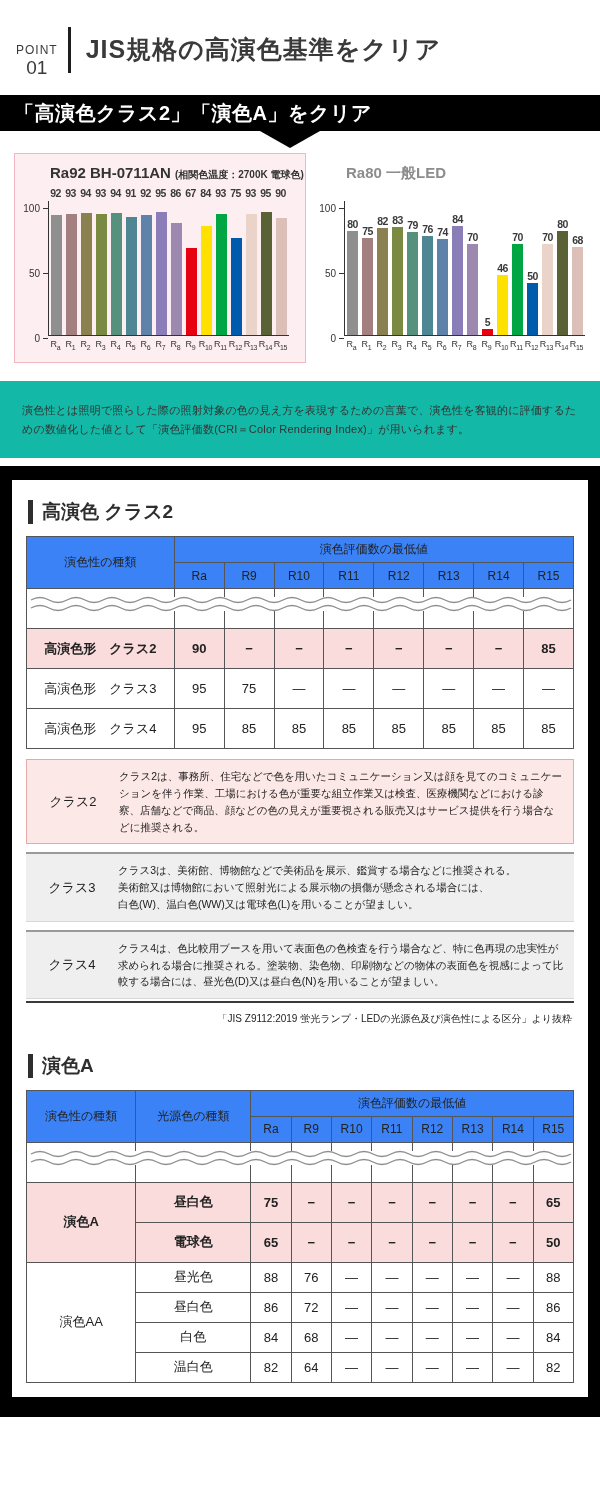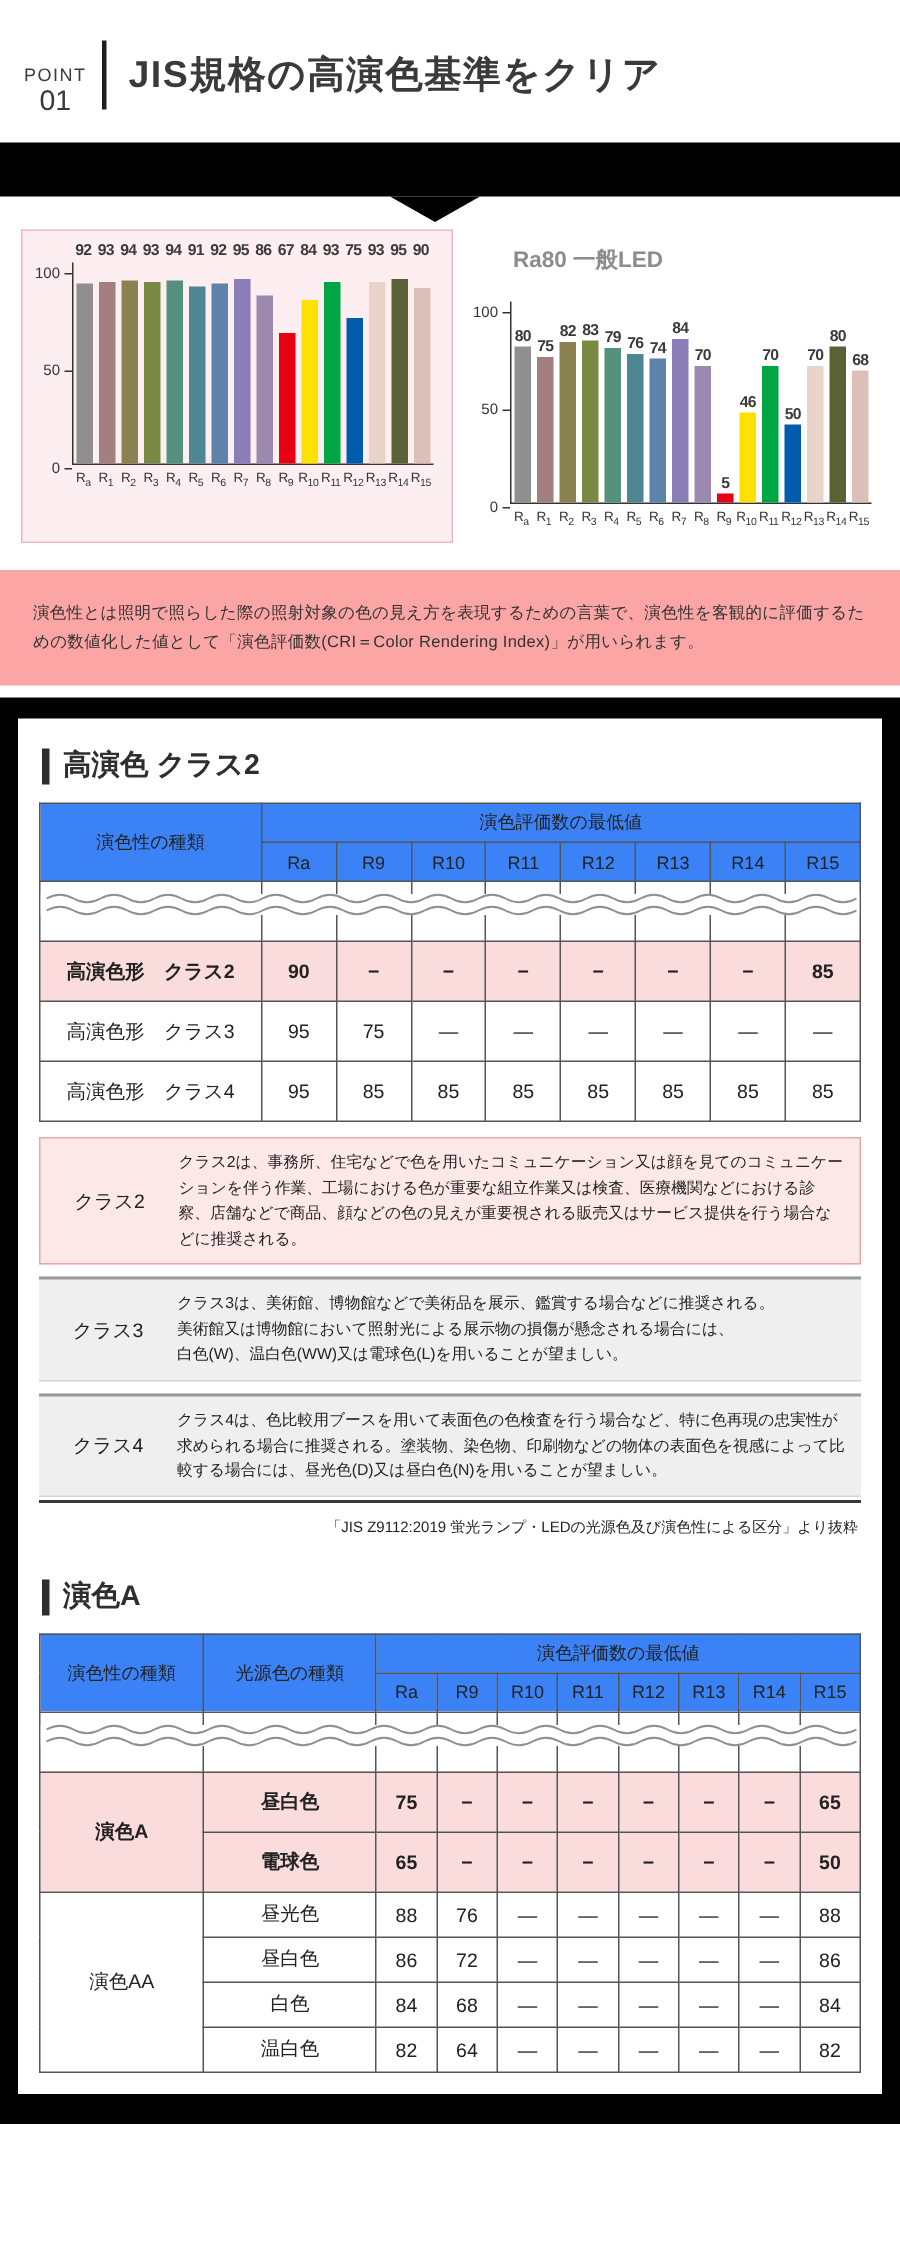--- a/index.html
+++ b/index.html
@@ -38,21 +38,21 @@
         border-left:1px solid #333;border-bottom:1px solid #333;}
   .bar-slot{width:15px;position:relative;display:flex;justify-content:center;align-items:flex-end;height:100%;}
   .bar{width:11px;}
   .bar-label{position:absolute;width:26px;left:50%;margin-left:-13px;text-align:center;
              font-size:10.5px;font-weight:600;color:#3a3a3a;letter-spacing:-.5px;}
   .x-row{display:flex;height:18px;padding-top:3px;}
   .xcell{width:15px;text-align:center;font-size:9px;color:#333;white-space:nowrap;letter-spacing:-.3px;}
   .xcell sub{font-size:7px;}
 
   
-  .description{background:#fca5a5;padding:20px 22px;margin-top:8px;}
+  .description{background:#14b8a6;padding:20px 22px;margin-top:8px;}
   .description p{margin:0 0 14px;font-size:11px;line-height:1.7;color:#333;letter-spacing:.2px;}
   .description p:last-child{margin-bottom:0;}
 
   
   .black{background:#000;padding:14px 12px 20px;margin-top:8px;}
   .white-panel{background:#fff;padding:18px 14px 14px;}
   .sec-title{font-size:19px;font-weight:bold;color:#2e2e2e;border-left:5px solid #2e2e2e;
              padding-left:9px;line-height:1.25;margin:2px 0 12px 2px;}
   .sec-title.second{margin-top:28px;}
   .table-wrap{position:relative;}
@@ -87,25 +87,27 @@
   <header class="top">
     <div class="point">
       <div class="point-word">POINT</div>
       <div class="point-num">01</div>
     </div>
     <div class="vbar"></div>
     <h1 class="page-title">JIS規格の高演色基準をクリア</h1>
   </header>
 
   <div class="banner">
+    <span>「高演色クラス2」「演色A」をクリア</span>
     <div class="banner-arrow"></div>
   </div>
 
   <section class="charts">
     <div class="chart-panel left" id="chart0" style="background: rgb(253, 239, 241);">
+        <div class="chart-title" style="color: rgb(51, 51, 51);"><span class="ct-main">Ra92 BH-0711AN</span><span class="ct-sub">(相関色温度：2700K 電球色)</span></div>
         <div class="chart-body">
           <div class="y-gutter">
             <div class="ytick" style="bottom: -6px;">0</div>
             <div class="ydash" style="bottom: 0px;"></div>
             <div class="ytick" style="bottom: 59px;">50</div>
             <div class="ydash" style="bottom: 65px;"></div>
             <div class="ytick" style="bottom: 124px;">100</div>
             <div class="ydash" style="bottom: 130px;"></div>
           </div>
           <div class="plot-col">

